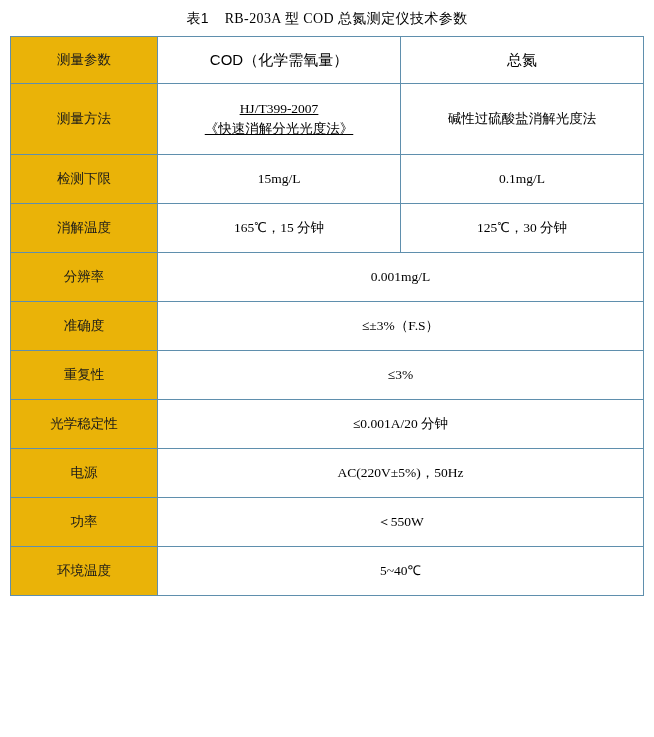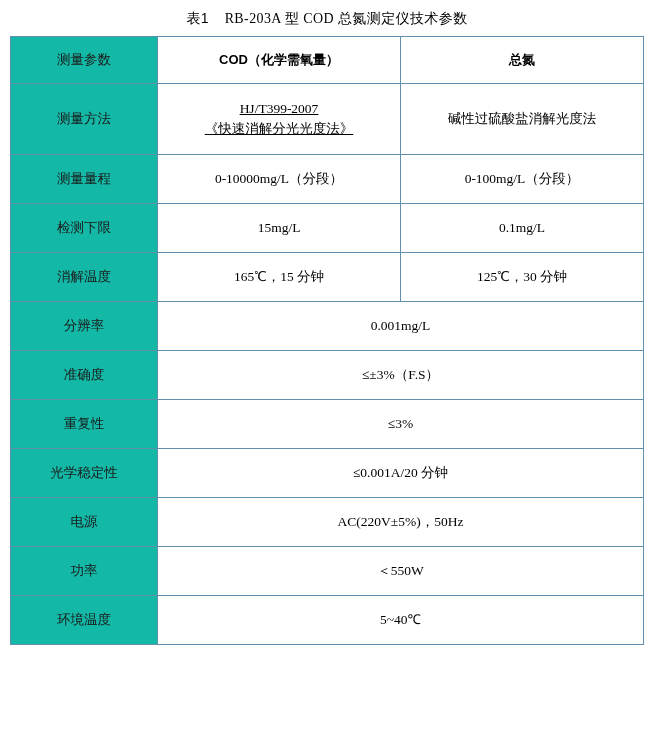--- a/index.html
+++ b/index.html
@@ -41,32 +41,32 @@
     border: 1px solid #5f8fad;
     font-size: 13.5px;
     text-align: center;
     vertical-align: middle;
     padding: 4px 6px;
     line-height: 1.5;
     font-family: "Liberation Serif", serif;
   }
   td.label {
     width: 134px;
-    background: #14b8a6;
+    background: #eab308;
     color: #1a1a1a;
     font-family: "Liberation Sans", sans-serif;
     font-size: 13.5px;
   }
   td.val {
     background: #ffffff;
   }
   tr.r-head td.val {
-    font-weight: bold;
+    font-weight: normal;
     font-family: "Liberation Sans", sans-serif;
-    font-size: 13px;
+    font-size: 15px;
   }
   .ln {
     display: block;
     text-decoration: underline;
   }
   .h-head td { height: 38px; }
   .h-method td { height: 62px; }
   .h-norm td { height: 40px; }
 </style>
 </head>
@@ -90,25 +90,20 @@
 
       <tr class="h-method">
         <td class="label">测量方法</td>
         <td class="val">
           <span class="ln">HJ/T399-2007</span>
           <span class="ln">《快速消解分光光度法》</span>
         </td>
         <td class="val">碱性过硫酸盐消解光度法</td>
       </tr>
 
-      <tr class="h-norm">
-        <td class="label">测量量程</td>
-        <td class="val">0-10000mg/L（分段）</td>
-        <td class="val">0-100mg/L（分段）</td>
-      </tr>
 
       <tr class="h-norm">
         <td class="label">检测下限</td>
         <td class="val">15mg/L</td>
         <td class="val">0.1mg/L</td>
       </tr>
 
       <tr class="h-norm">
         <td class="label">消解温度</td>
         <td class="val">165℃，15 分钟</td>

